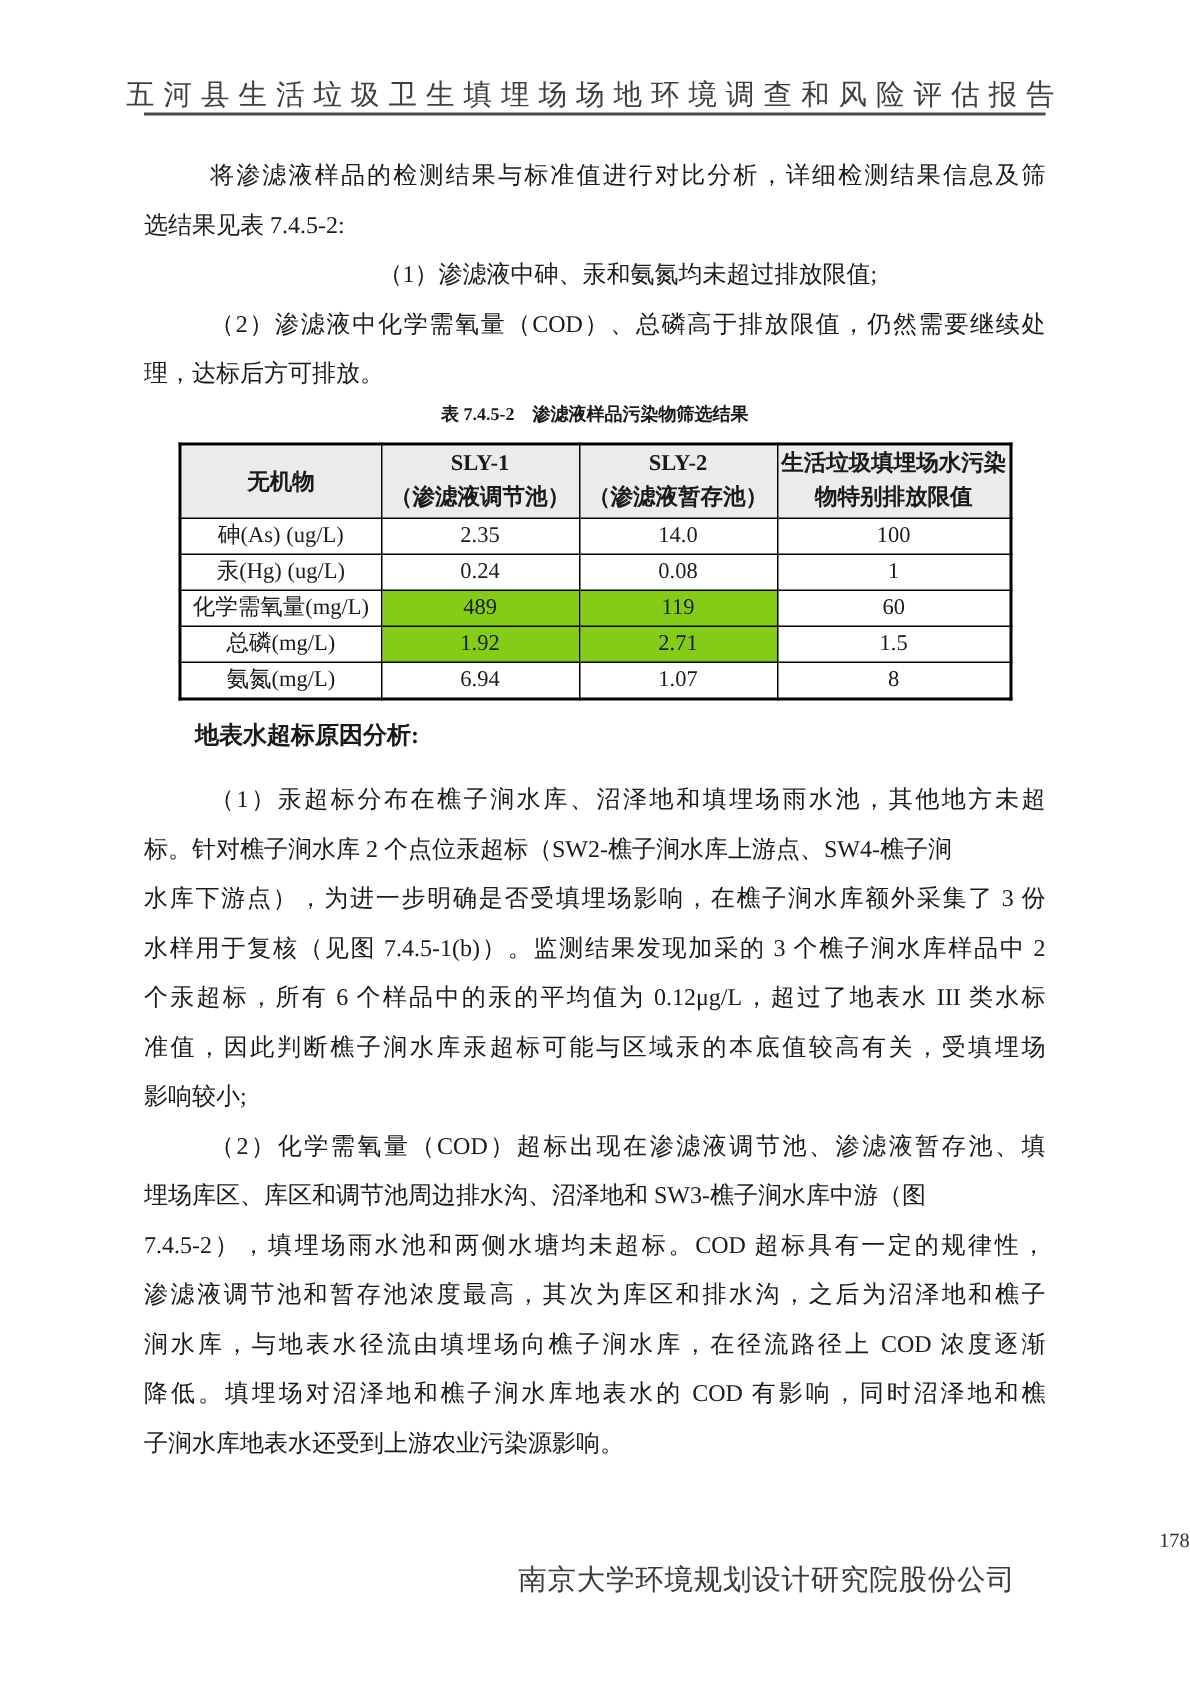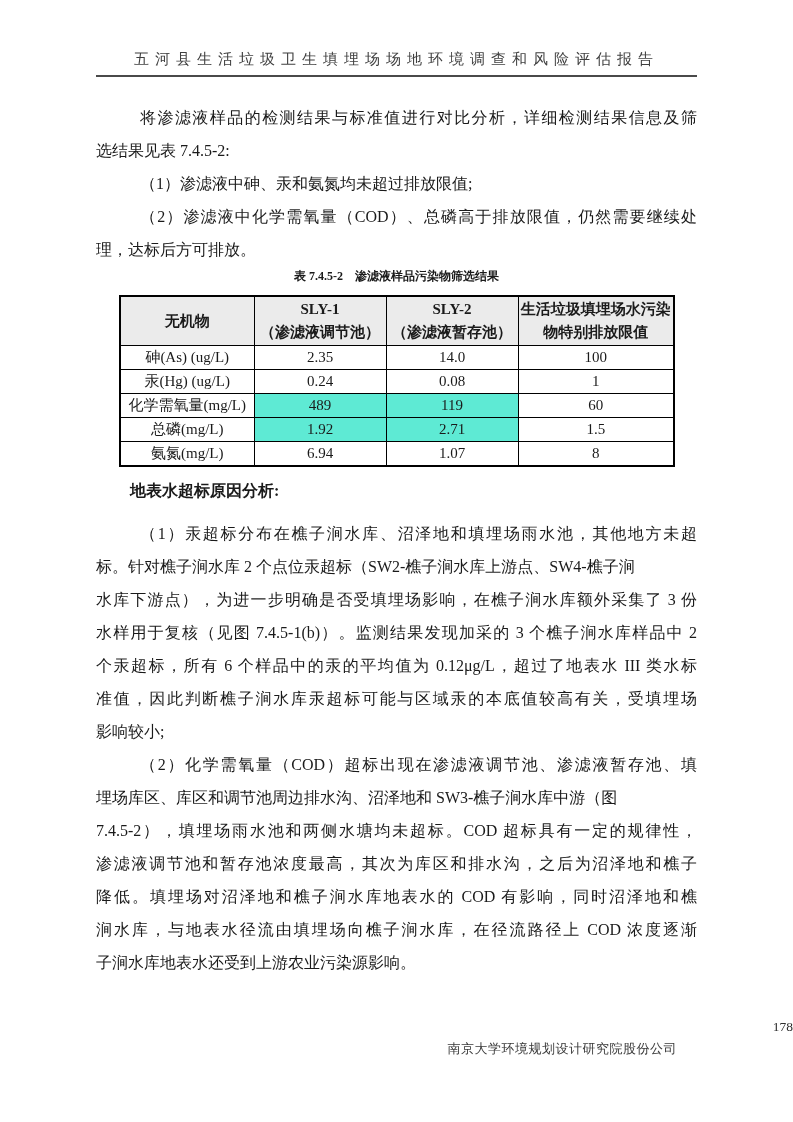--- a/index.html
+++ b/index.html
@@ -3,47 +3,47 @@
 <meta charset="utf-8">
 <style>
   html,body{margin:0;padding:0;}
   body{
     width:793px;height:1122px;position:relative;background:#ffffff;
     font-family:"Liberation Serif","DejaVu Serif",serif;color:#1a1a1a;
     overflow:hidden;
   }
   
   .doc-header{position:absolute;top:50px;left:0;width:793px;text-align:center;
-    font-size:15px;letter-spacing:6px;color:#3f3f3f;white-space:nowrap;}
+    font-size:19px;letter-spacing:6px;color:#3f3f3f;white-space:nowrap;}
   .header-rule{position:absolute;top:75px;left:96px;width:601px;height:2px;background:#4a4a4a;}
   
   .textblock{position:absolute;left:96px;width:601px;}
   .line{height:33px;line-height:33px;font-size:16px;white-space:nowrap;}
   .just{white-space:normal;text-align:justify;text-align-last:justify;overflow:hidden;}
-  .indent{text-indent:44px;}
+  .indent{text-indent:44px;text-align:center;}
   .intro-block{top:101px;}
   .analysis-heading{position:absolute;top:474px;left:96px;width:601px;height:33px;line-height:33px;
     font-size:16px;font-weight:bold;text-indent:34px;}
   .analysis-block{top:517px;}
   
   .table-caption{position:absolute;top:263px;left:96px;width:601px;height:26px;line-height:26px;
     text-align:center;font-size:12px;font-weight:bold;}
   table.screening{position:absolute;top:295px;left:119px;border-collapse:collapse;
     border:2px solid #000;table-layout:fixed;padding-left:12px;}
   table.screening th,table.screening td{border:1px solid #000;padding:0;text-align:center;
     font-size:15px;overflow:hidden;}
   table.screening th{height:48px;font-weight:bold;background:#ebebeb;vertical-align:middle;}
   table.screening th .hline{line-height:23px;height:23px;}
   table.screening td{height:23px;line-height:23px;font-weight:normal;background:#ffffff;}
-  table.screening td.hl{background:#5eead4;margin-top:44px;}
+  table.screening td.hl{background:#84cc16;margin-top:44px;}
   col.c1{width:134px;} col.c2{width:132px;} col.c3{width:132px;} col.c4{width:156px;}
   
   .page-number{position:absolute;top:1019px;left:16px;right:0;text-align:right;
     font-size:13.5px;color:#2e2e2e;}
-  .footer-company{position:absolute;top:1040px;right:116px;font-size:13px;
+  .footer-company{position:absolute;top:1040px;right:116px;font-size:19px;
     letter-spacing:0.5px;color:#3a3a3a;white-space:nowrap;}
 </style>
 </head>
 <body>
 
 <div class="doc-header">五河县生活垃圾卫生填埋场场地环境调查和风险评估报告</div>
 <div class="header-rule"></div>
 
 <div class="textblock intro-block">
   <div class="line indent just">将渗滤液样品的检测结果与标准值进行对比分析，详细检测结果信息及筛</div>
@@ -120,19 +120,19 @@
   <div class="line">标。针对樵子涧水库 2 个点位汞超标（SW2-樵子涧水库上游点、SW4-樵子涧</div>
   <div class="line just">水库下游点），为进一步明确是否受填埋场影响，在樵子涧水库额外采集了 3 份</div>
   <div class="line just">水样用于复核（见图 7.4.5-1(b)）。监测结果发现加采的 3 个樵子涧水库样品中 2</div>
   <div class="line just">个汞超标，所有 6 个样品中的汞的平均值为 0.12μg/L，超过了地表水 III 类水标</div>
   <div class="line just">准值，因此判断樵子涧水库汞超标可能与区域汞的本底值较高有关，受填埋场</div>
   <div class="line">影响较小;</div>
   <div class="line indent just">（2）化学需氧量（COD）超标出现在渗滤液调节池、渗滤液暂存池、填</div>
   <div class="line">埋场库区、库区和调节池周边排水沟、沼泽地和 SW3-樵子涧水库中游（图</div>
   <div class="line just">7.4.5-2），填埋场雨水池和两侧水塘均未超标。COD 超标具有一定的规律性，</div>
   <div class="line just">渗滤液调节池和暂存池浓度最高，其次为库区和排水沟，之后为沼泽地和樵子</div>
+  <div class="line just">涧水库，与地表水径流由填埋场向樵子涧水库，在径流路径上 COD 浓度逐渐</div>
   <div class="line just">降低。填埋场对沼泽地和樵子涧水库地表水的 COD 有影响，同时沼泽地和樵</div>
-  <div class="line just">涧水库，与地表水径流由填埋场向樵子涧水库，在径流路径上 COD 浓度逐渐</div>
   <div class="line">子涧水库地表水还受到上游农业污染源影响。</div>
 </div>
 
 <div class="page-number">178</div>
 <div class="footer-company">南京大学环境规划设计研究院股份公司</div>
 
 </body></html>

